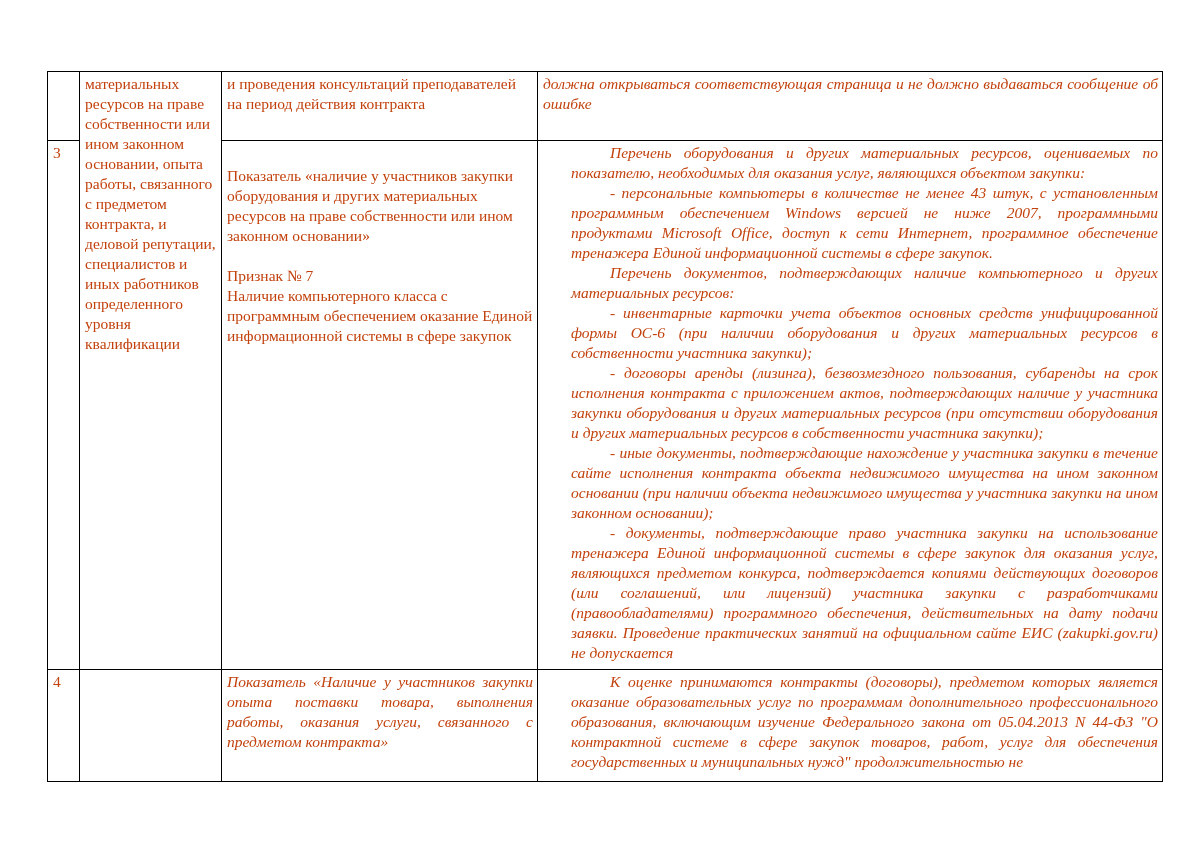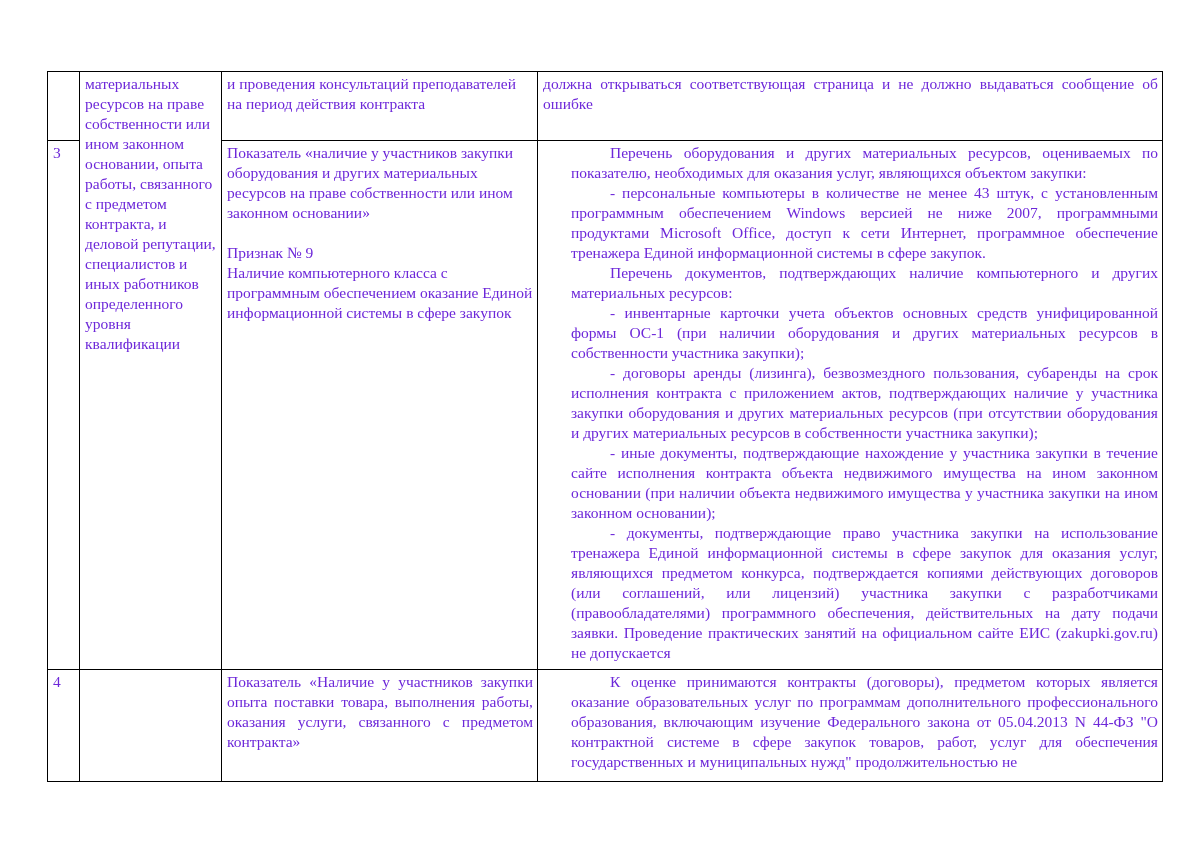--- a/index.html
+++ b/index.html
@@ -7,21 +7,21 @@
     padding: 0;
     background: #ffffff;
   }
   .page {
     position: relative;
     width: 1199px;
     height: 845px;
     background: #ffffff;
     overflow: hidden;
     font-family: "Liberation Serif", "DejaVu Serif", serif;
-    color: #6d28d9;
+    color: #c2410c;
   }
   table.doc-table {
     position: absolute;
     left: 47px;
     top: 71px;
     border-collapse: collapse;
     table-layout: fixed;
     width: 1115px;
   }
   table.doc-table td {
@@ -33,23 +33,23 @@
     overflow: hidden;
   }
   tr.row-a > td { height: 64px; }
   tr.row-b > td { height: 524px; }
   tr.row-c > td { height: 107px; }
   td.c-num { padding-left: 6px; }
   p {
     margin: 0;
     padding: 0;
   }
-  .just { text-align: justify; }
+  .just { text-align: justify; font-style: italic; }
   .firstline-indent { text-indent: 39px; margin-left: 28px; }
-  .gap-after { margin-bottom: 20px; }
+  .gap-after { margin-bottom: 20px; margin-top: 23px; }
 </style>
 </head>
 <body>
 
 <div class="page">
   <table class="doc-table">
     <colgroup>
       <col style="width:32px">
       <col style="width:142px">
       <col style="width:316px">
@@ -67,28 +67,28 @@
       </td>
       <td class="c-desc">
         <p class="just">должна открываться соответствующая страница и не должно выдаваться сообщение об ошибке</p>
       </td>
     </tr>
 
     <tr class="row-b">
       <td class="c-num">3</td>
       <td class="c-ind">
         <p class="gap-after">Показатель «наличие у участников закупки оборудования и других материальных ресурсов на праве собственности или ином законном основании»</p>
-        <p>Признак № 9</p>
+        <p>Признак № 7</p>
         <p>Наличие компьютерного класса с программным обеспечением оказание Единой информационной системы в сфере закупок</p>
       </td>
       <td class="c-desc">
         <p class="just firstline-indent">Перечень оборудования и других материальных ресурсов, оцениваемых по показателю, необходимых для оказания услуг, являющихся объектом закупки:</p>
         <p class="just firstline-indent">- персональные компьютеры в количестве не менее 43 штук, с установленным программным обеспечением Windows версией не ниже 2007, программными продуктами Microsoft Office, доступ к сети Интернет, программное обеспечение тренажера Единой информационной системы в сфере закупок.</p>
         <p class="just firstline-indent">Перечень документов, подтверждающих наличие компьютерного и других материальных ресурсов:</p>
-        <p class="just firstline-indent">- инвентарные карточки учета объектов основных средств унифицированной формы ОС-1 (при наличии оборудования и других материальных ресурсов в собственности участника закупки);</p>
+        <p class="just firstline-indent">- инвентарные карточки учета объектов основных средств унифицированной формы ОС-6 (при наличии оборудования и других материальных ресурсов в собственности участника закупки);</p>
         <p class="just firstline-indent">- договоры аренды (лизинга), безвозмездного пользования, субаренды на срок исполнения контракта с приложением актов, подтверждающих наличие у участника закупки оборудования и других материальных ресурсов (при отсутствии оборудования и других материальных ресурсов в собственности участника закупки);</p>
         <p class="just firstline-indent">- иные документы, подтверждающие нахождение у участника закупки в течение сайте исполнения контракта объекта недвижимого имущества на ином законном основании (при наличии объекта недвижимого имущества у участника закупки на ином законном основании);</p>
         <p class="just firstline-indent">- документы, подтверждающие право участника закупки на использование тренажера Единой информационной системы в сфере закупок для оказания услуг, являющихся предметом конкурса, подтверждается копиями действующих договоров (или соглашений, или лицензий) участника закупки с разработчиками (правообладателями) программного обеспечения, действительных на дату подачи заявки. Проведение практических занятий на официальном сайте ЕИС (zakupki.gov.ru) не допускается</p>
       </td>
     </tr>
 
     <tr class="row-c">
       <td class="c-num">4</td>
       <td class="c-crit"></td>
       <td class="c-ind">

